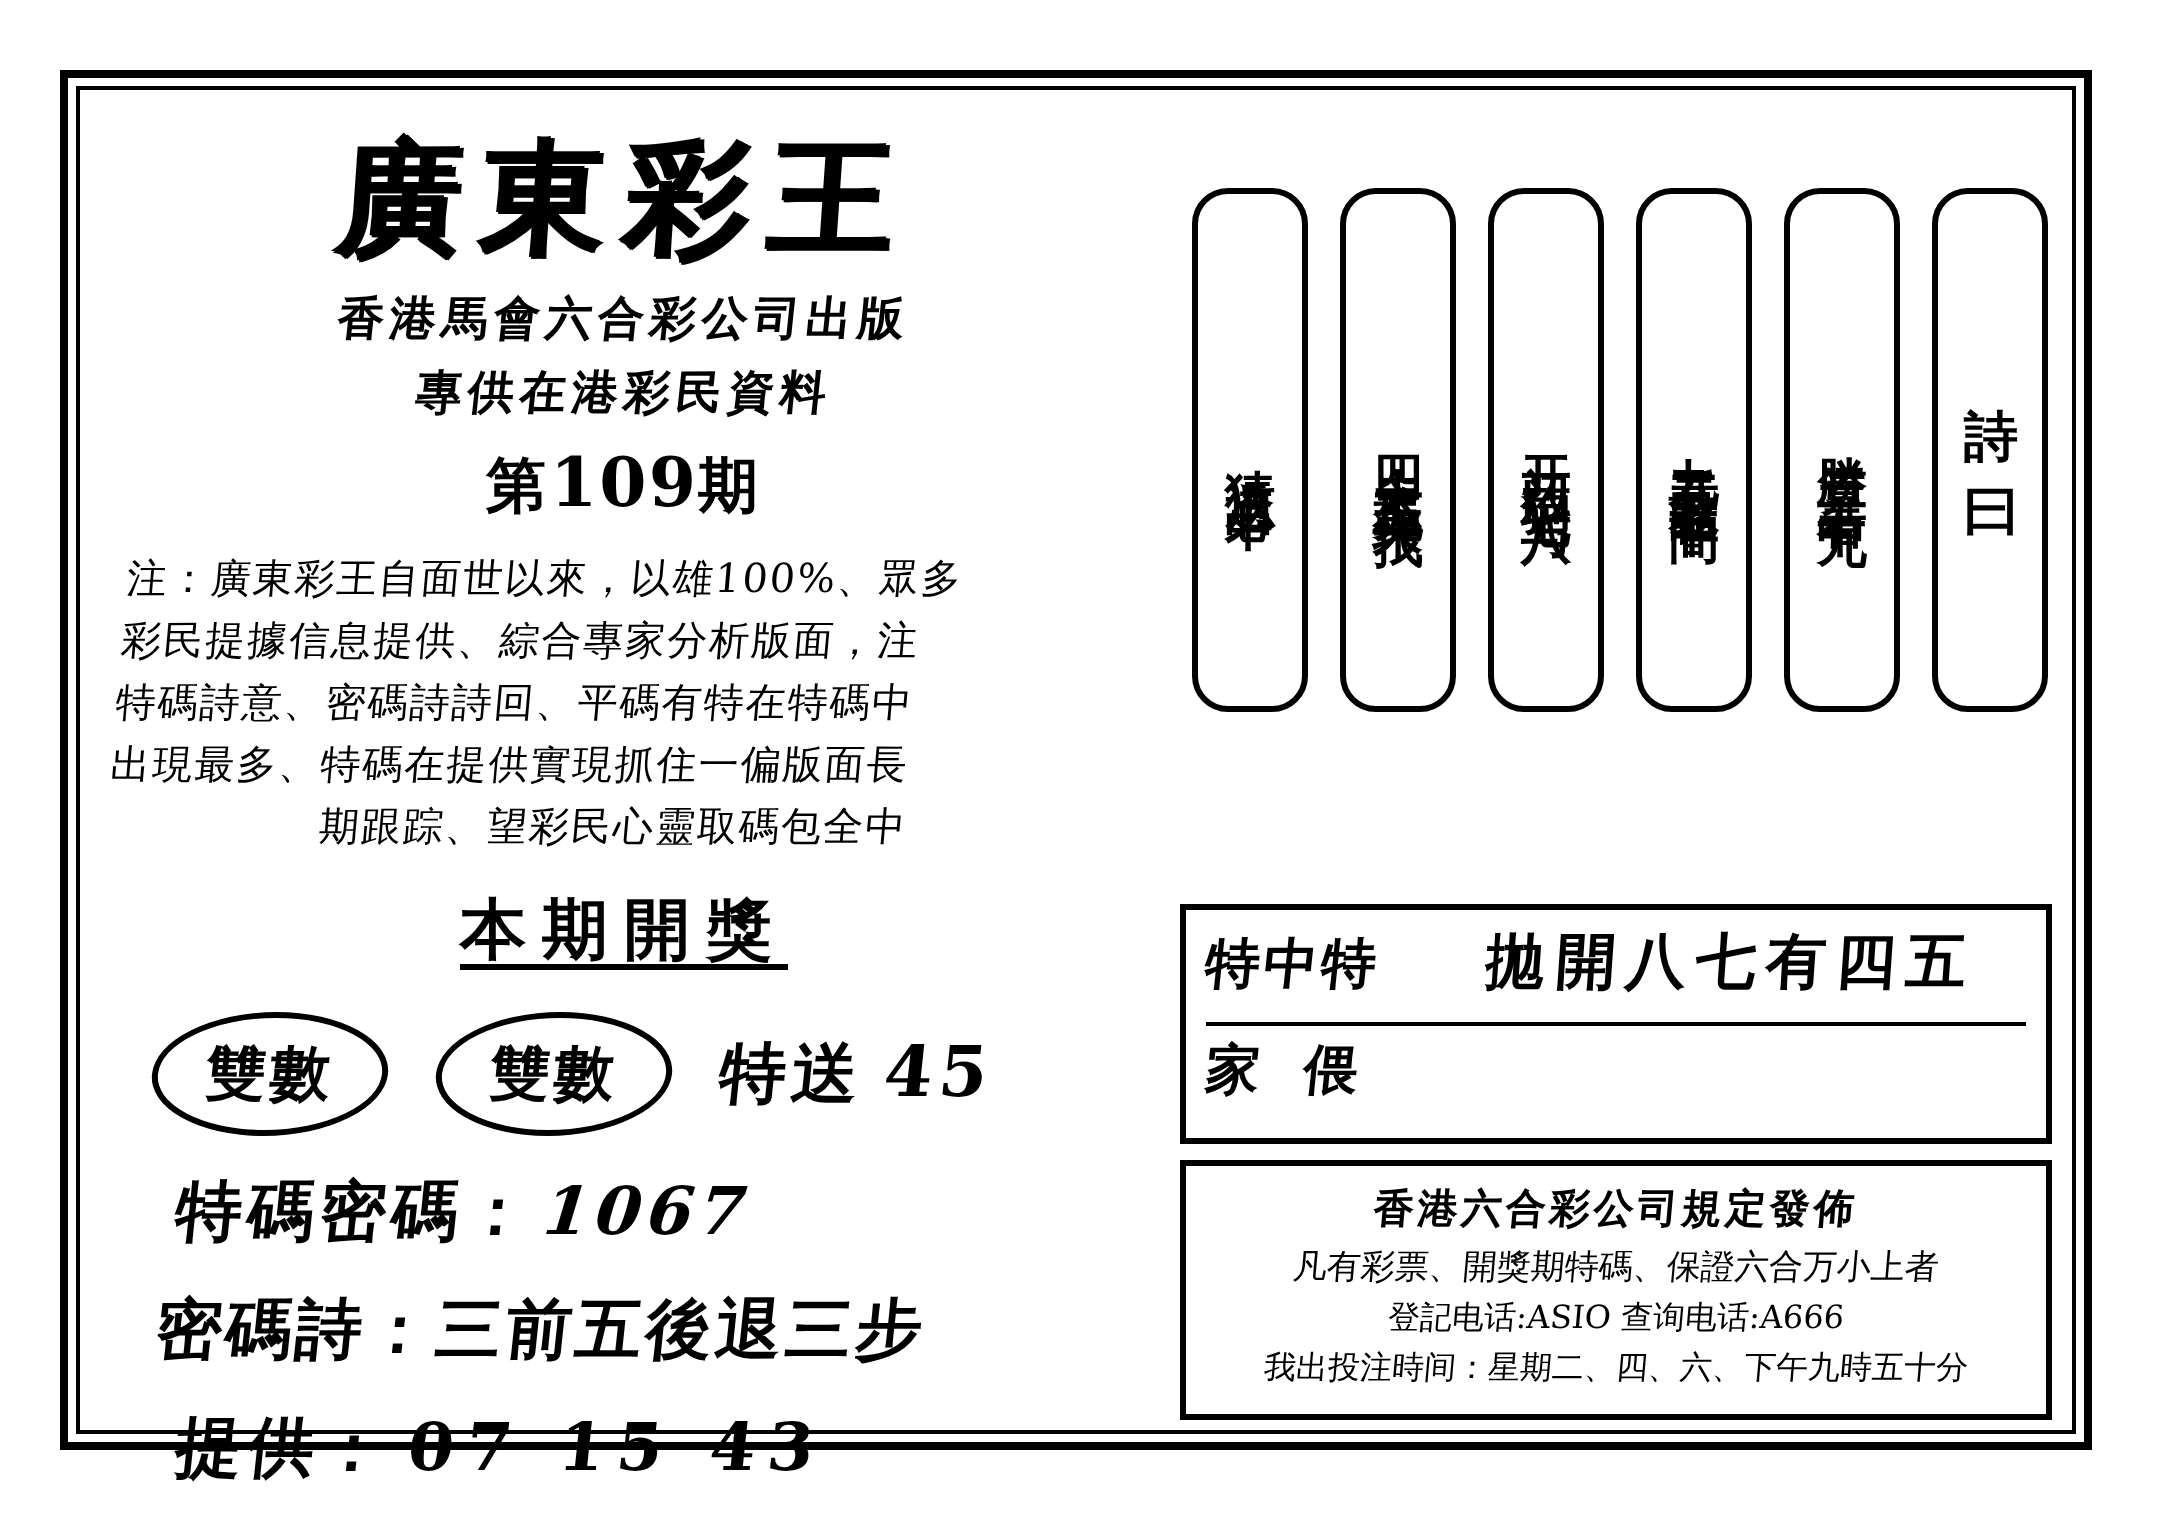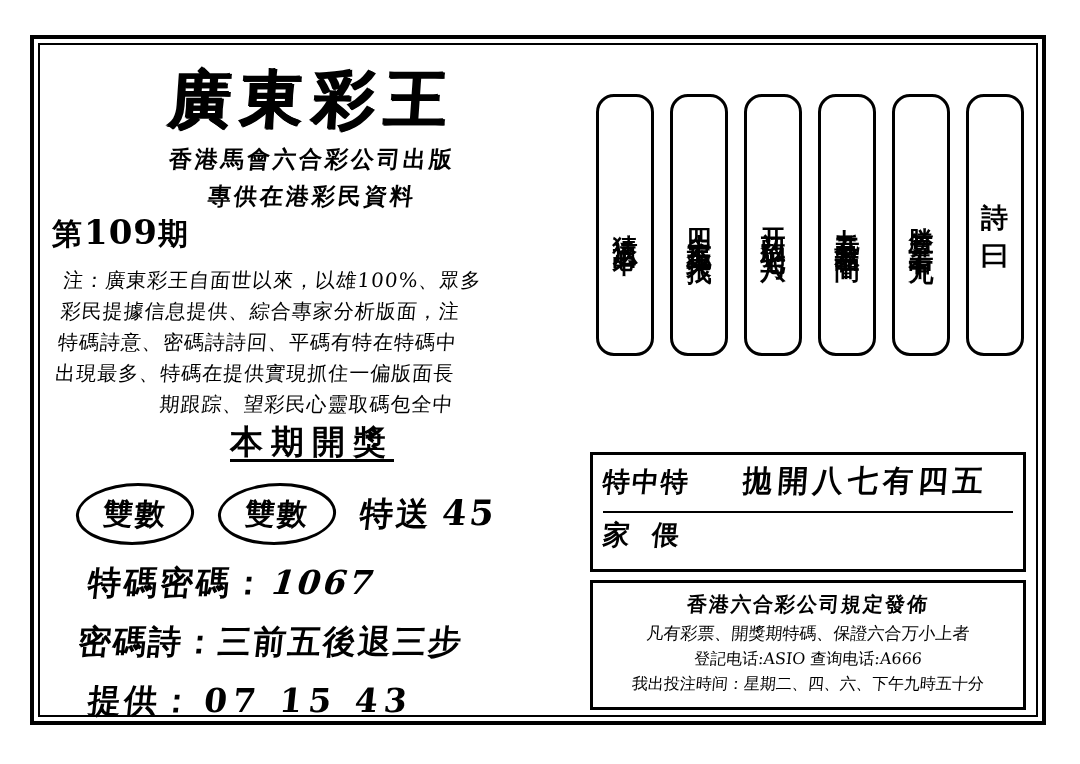--- a/index.html
+++ b/index.html
@@ -71,24 +71,26 @@
   .sub-line2 {
     text-align: center;
     font-family: "DejaVu Serif", serif;
     font-weight: bold;
     font-size: 23px;
     letter-spacing: 3px;
     margin-top: 6px;
     transform: skewX(-6deg);
   }
   .issue-line {
+    text-align: center;
     font-family: "DejaVu Serif", serif;
     font-weight: bold;
     font-size: 30px;
     letter-spacing: 2px;
+    margin-top: 10px;
   }
   .issue-line .num {
     font-size: 34px;
     letter-spacing: 1px;
   }
   .note-block {
     margin-top: 10px;
     font-family: "DejaVu Serif", serif;
     font-size: 20px;
     line-height: 1.55;
@@ -103,20 +105,21 @@
   .note-block .last-row {
     display: block;
     text-align: center;
   }
   .draw-title {
     text-align: center;
     font-family: "DejaVu Serif", serif;
     font-weight: bold;
     font-size: 33px;
     letter-spacing: 8px;
+    margin-top: 14px;
     text-decoration: underline;
     text-underline-offset: 6px;
   }
   .ovals-row {
     display: flex;
     align-items: center;
     margin-top: 18px;
     padding-left: 24px;
   }
   .oval {

